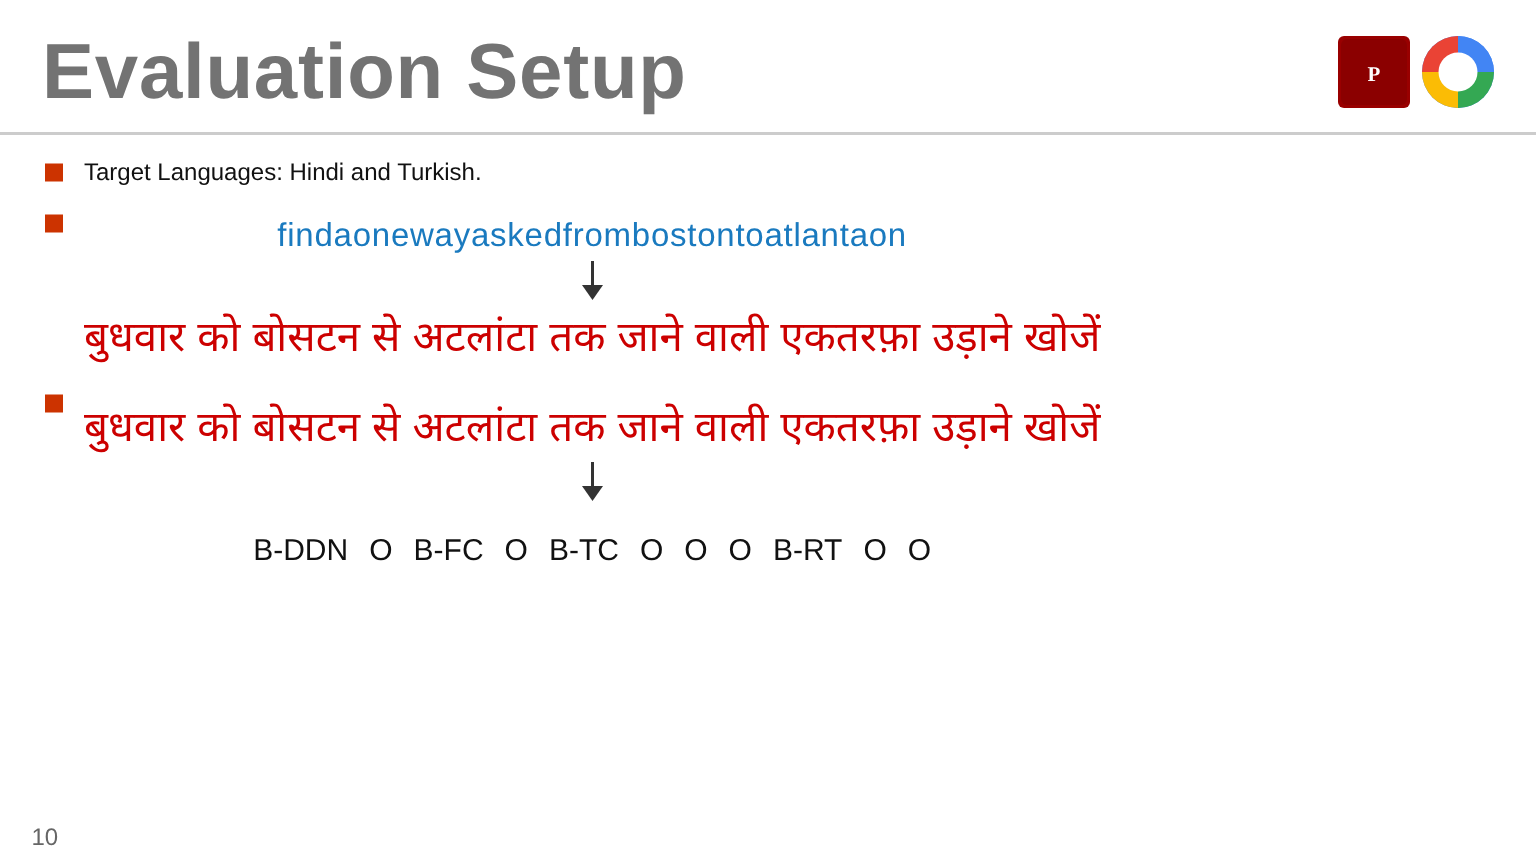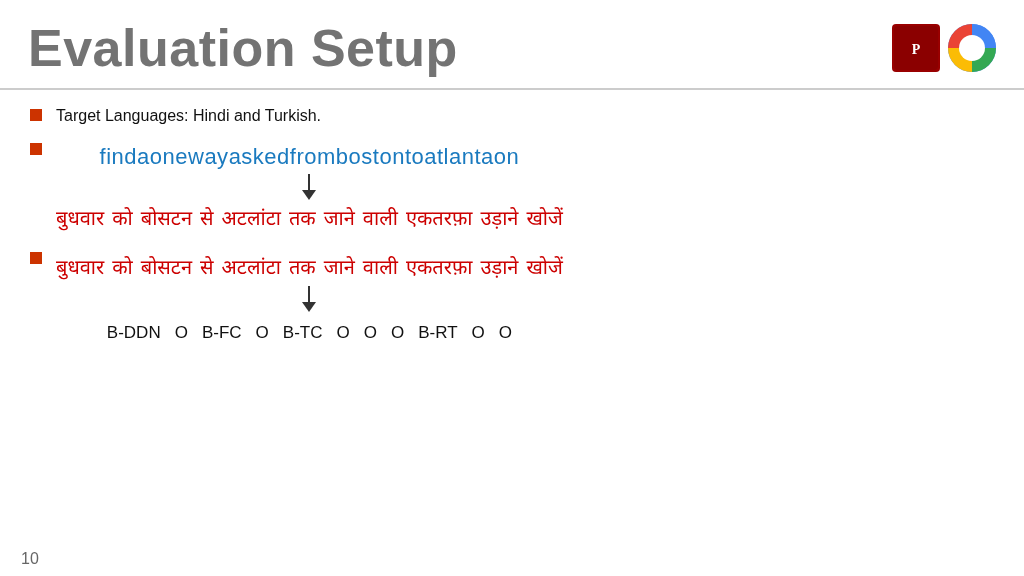--- a/index.html
+++ b/index.html
@@ -92,34 +92,34 @@
       color: #333;
     }
 
     
     .hindi-sentence {
       display: flex;
       justify-content: center;
       align-items: center;
       gap: 8px;
       margin: 2px 0 6px 0;
-      font-size: 20px;
+      font-size: 28px;
       color: #cc0000;
     }
 
     
     .bio-row {
       display: flex;
       justify-content: center;
       align-items: flex-end;
       gap: 14px;
-      font-size: 17px;
+      font-size: 20px;
       color: #111;
       font-weight: 500;
-      margin-top: 9px;
+      margin-top: 20px;
     }
 
     .slide-number {
       position: absolute;
       bottom: 8px;
       left: 21px;
       font-size: 16px;
       color: #666;
     }
   </style>

